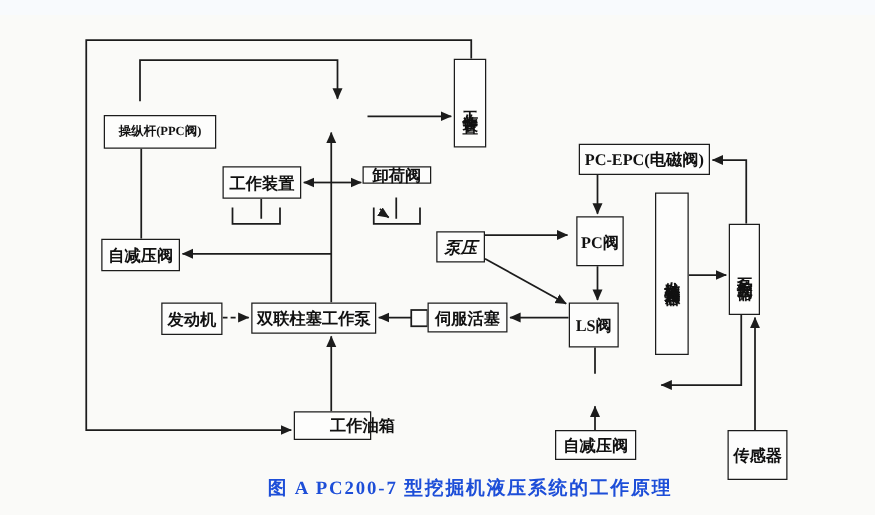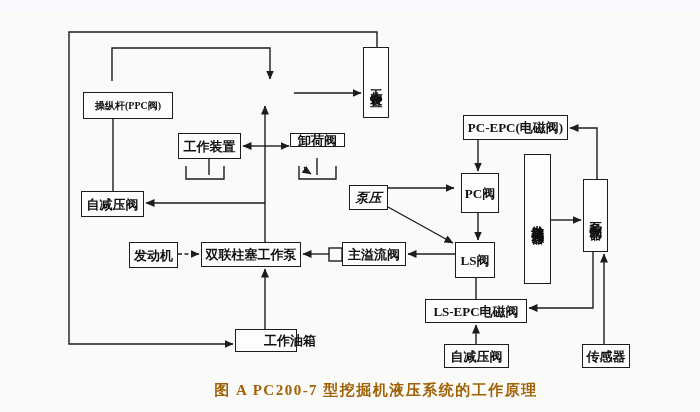--- a/index.html
+++ b/index.html
@@ -37,21 +37,21 @@
     white-space:normal;
     letter-spacing:2px;
     line-height:1;
   }
   .caption{
     position:absolute;
     left:0;top:381px;width:700px;
     padding-left:52px;
     box-sizing:border-box;
     text-align:center;
-    font-size:15px;font-weight:700;color:#a16207;
+    font-size:15px;font-weight:700;color:#1d4ed8;
     letter-spacing:1.5px;
   }
 </style>
 </head>
 <body>
 
 <div class="page">
   <div class="top-strip"></div>
 
   <svg class="wires" width="700" height="412" viewBox="0 0 700 412">
@@ -163,37 +163,34 @@
 
   <div class="node" style="left:461px;top:173px;width:38px;height:40px;">
       <span>PC阀</span>
     </div>
 
   <div class="node" style="left:455px;top:242px;width:40px;height:36px;">
       <span>LS阀</span>
     </div>
 
   <div class="node" style="left:342px;top:242px;width:64px;height:24px;">
-      <span>主溢流阀</span>
+      <span>伺服活塞</span>
     </div>
 
-  <div class="node" style="left:425px;top:299px;width:102px;height:24px;">
-      <span>LS-EPC电磁阀</span>
-    </div>
 
   <div class="node" style="left:444px;top:344px;width:65px;height:24px;">
       <span>自减压阀</span>
     </div>
 
   <div class="node vertical" style="left:524px;top:154px;width:27px;height:130px;font-size:12.5px;letter-spacing:1px;">
       <span>发动机转速传感器</span>
     </div>
 
   <div class="node vertical" style="left:583px;top:179px;width:25px;height:73px;font-size:12.5px;">
       <span>泵控制器</span>
     </div>
 
-  <div class="node" style="left:582px;top:344px;width:48px;height:24px;">
+  <div class="node" style="left:582px;top:344px;width:48px;height:40px;">
       <span>传感器</span>
     </div>
 
   <div class="caption">图  A   PC200-7 型挖掘机液压系统的工作原理</div>
 </div>
 
 </body></html>

